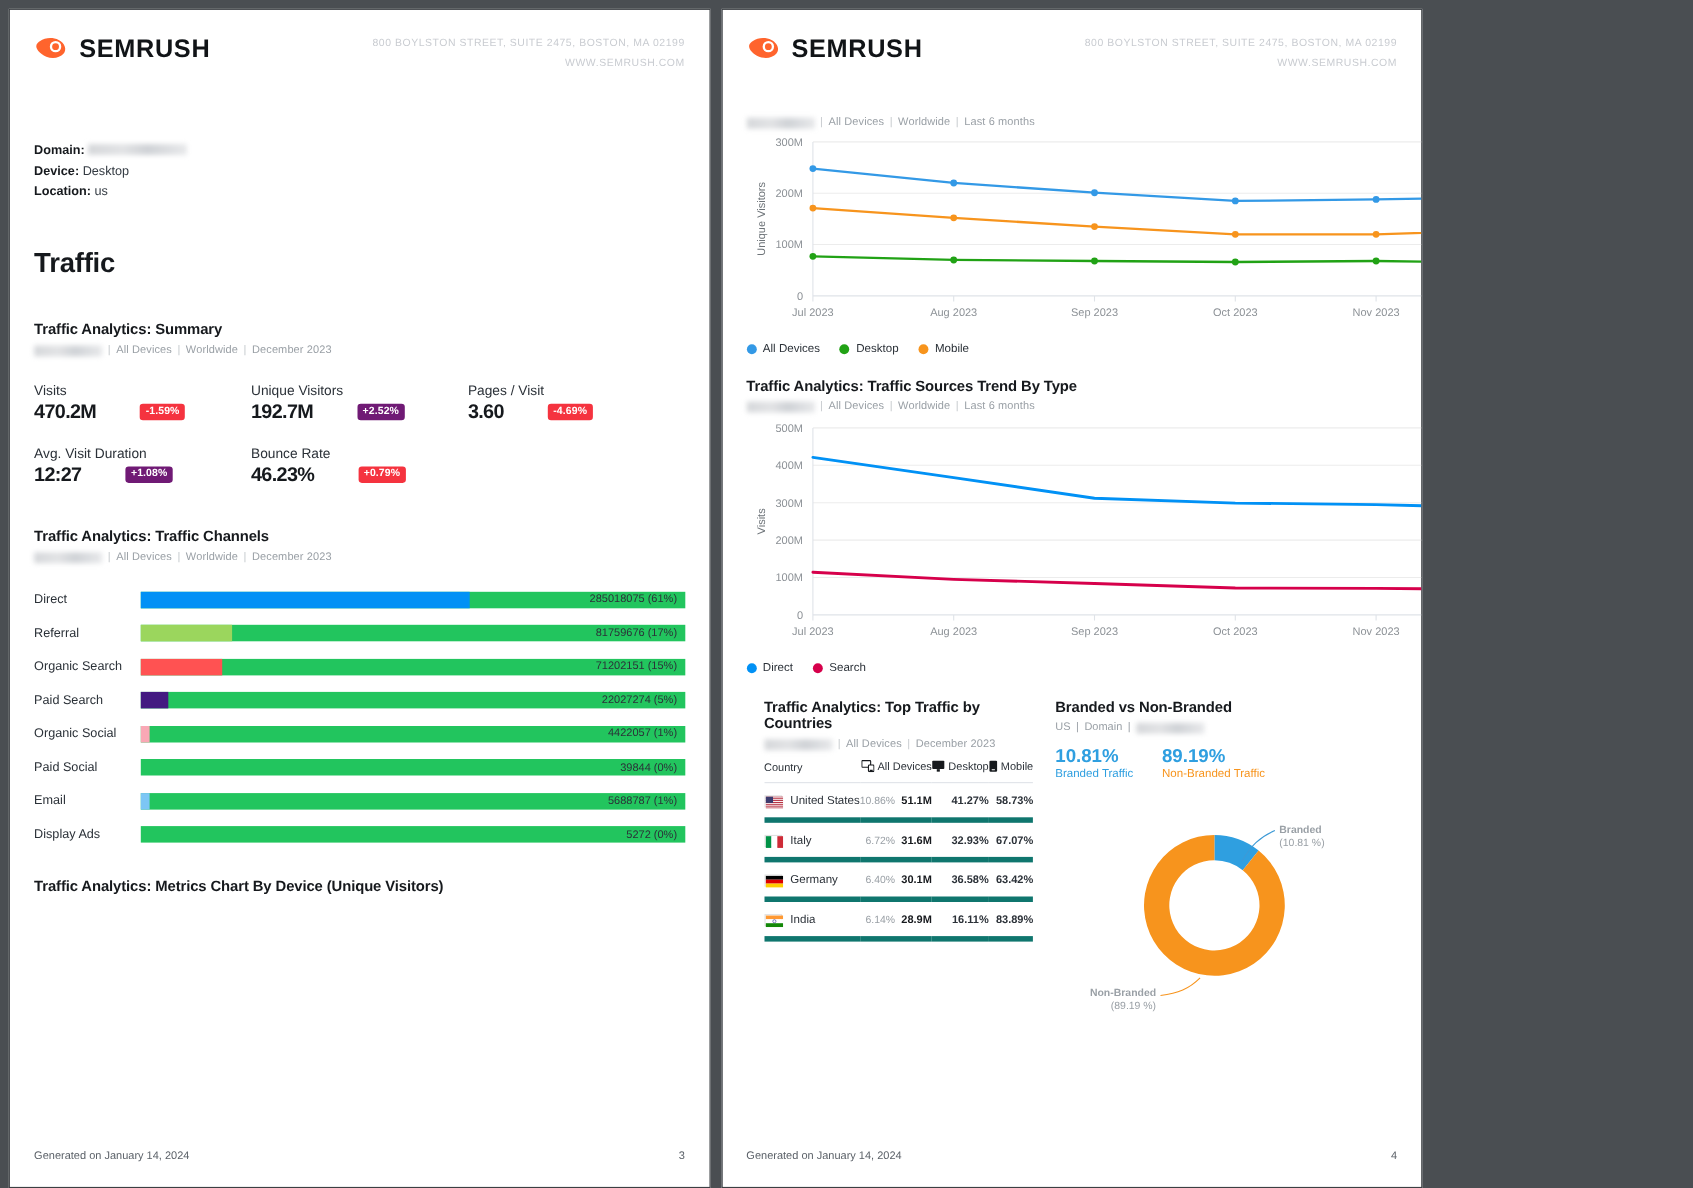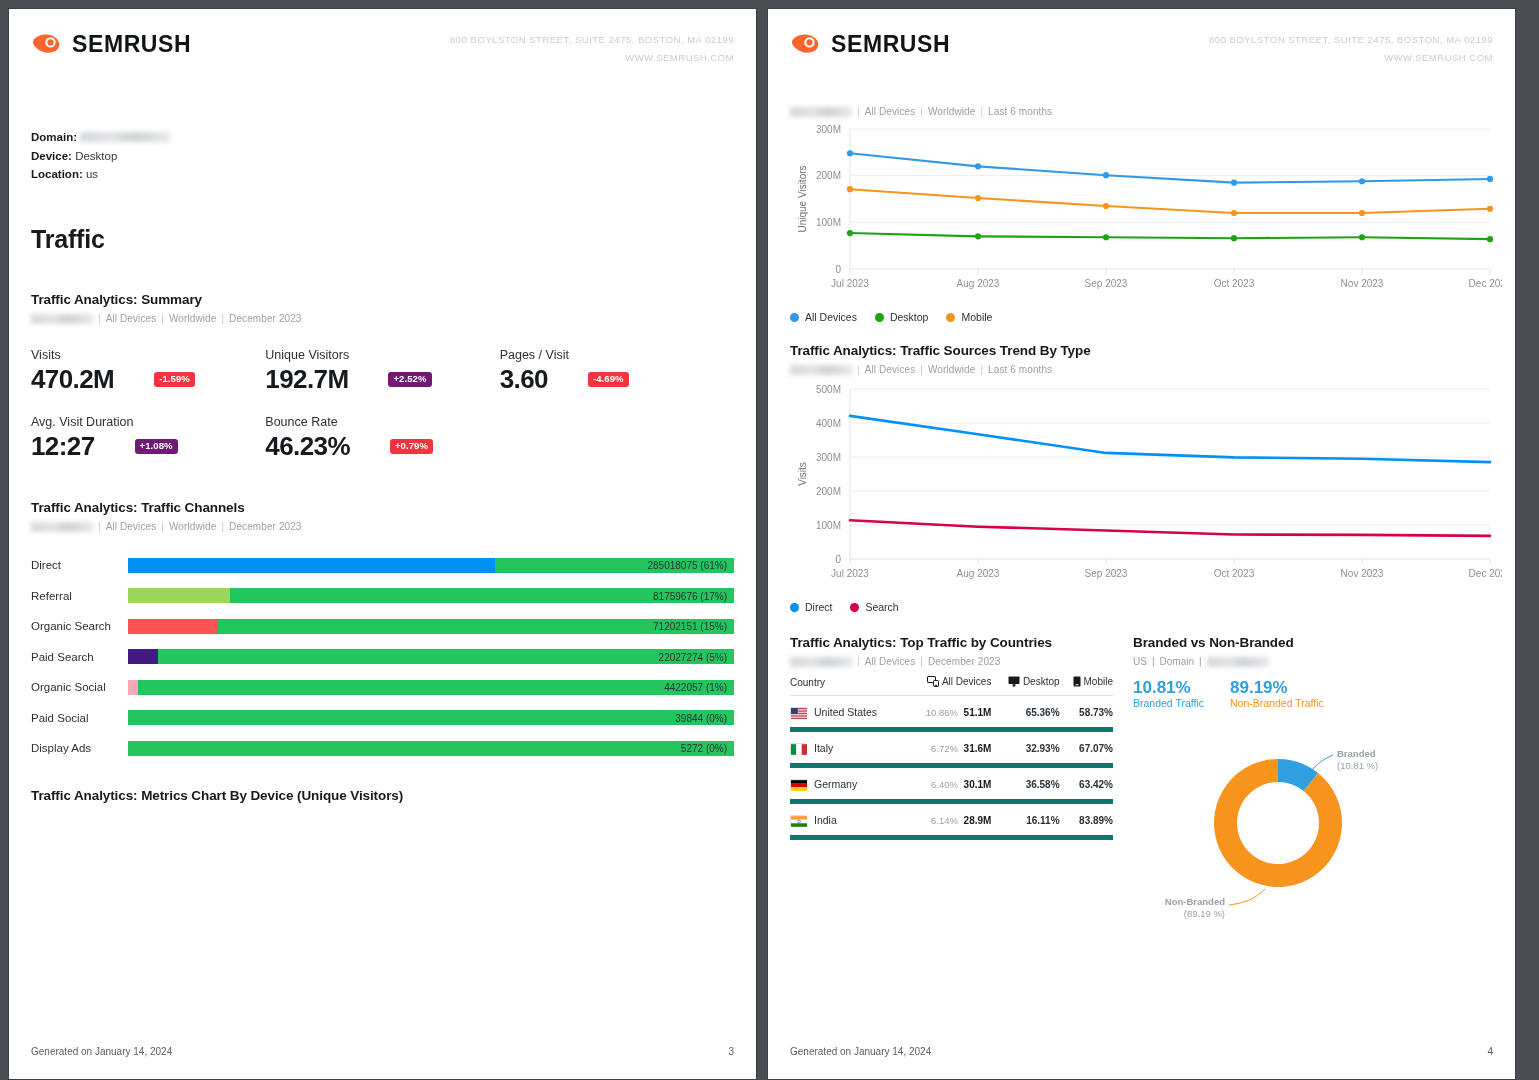--- a/index.html
+++ b/index.html
@@ -4,21 +4,21 @@
 <style>
   * { box-sizing: border-box; margin: 0; padding: 0; }
   html, body {
     width: 1539px; height: 1080px;
     background: #4a4e52;
     font-family: "Liberation Sans", sans-serif;
     overflow: hidden;
   }
   .viewport {
     position: relative;
-    width: 1516px; height: 1080px;
+    width: 1293px; height: 1080px;
     display: flex;
     gap: 10px;
     padding: 8px 0 0 0;
   }
   .page {
     position: relative;
     background: #ffffff;
     width: 759px;
     height: 1072px;
     border: 1px solid #3b3f43;
@@ -59,21 +59,21 @@
     margin-top: 6px; font-size: 10px; color: #9aa0a6; letter-spacing: 0.1px;
     display: flex; align-items: center; gap: 5px; white-space: nowrap;
   }
   .widget-sub .sep { color: #c6cace; }
 
   
   .metrics-row { display: flex; margin-top: 24px; }
   .metric { width: 246px; }
   .metric-label { font-size: 12.5px; color: #2b3138; }
   .metric-val-line { display: flex; align-items: center; gap: 8px; margin-top: 2px; }
-  .metric-value { font-size: 26px; font-weight: bold; color: #16191d; letter-spacing: -0.6px; }
+  .metric-value { font-size: 18px; font-weight: bold; color: #16191d; letter-spacing: -0.6px; }
   .delta {
     font-size: 9.5px; font-weight: bold; color: #fff; border-radius: 3px;
     padding: 2px 5px 3px 5px; line-height: 1; letter-spacing: 0.1px; margin-left: 32px;
   }
   .delta.up { background: #701a75; }
   .delta.down { background: #f5333f; }
 
   
   .channels { margin-top: 18px; }
   .ch-row { display: flex; align-items: center; height: 30.5px; }
@@ -88,21 +88,21 @@
   svg.chart { display: block; }
   .axis-lbl { font-size: 10px; fill: #8c9196; font-family: "Liberation Sans", sans-serif; }
   .axis-title { font-size: 10px; fill: #6d7378; font-family: "Liberation Sans", sans-serif; }
   .gridline { stroke: #ececec; stroke-width: 1; }
   .axisline { stroke: #dfe3e8; stroke-width: 1; }
   .legend { display: flex; gap: 18px; align-items: center; margin-top: 4px; }
   .legend-item { display: flex; align-items: center; gap: 6px; font-size: 10.5px; color: #2b3138; }
   .dot { width: 9px; height: 9px; border-radius: 50%; flex: none; }
 
   
-  .two-col { display: flex; gap: 20px; margin-top: 22px; }
+  .two-col { display: flex; gap: 20px; margin-top: 22px; margin-left: 16px; }
   .col-left { width: 350px; }
   .col-right { flex: 1; }
   table.countries { width: 100%; border-collapse: collapse; margin-top: 9px; }
   table.countries th {
     font-size: 10px; font-weight: normal; color: #2b3138; text-align: right;
     padding: 0 0 6px 0; border-bottom: 1px solid #dfe3e8; white-space: nowrap;
   }
   table.countries th.left { text-align: left; }
   table.countries td {
     font-size: 10px; color: #2b3138; padding: 10px 0 9px 0;
@@ -271,20 +271,27 @@
             <div class="ch-track">
               <div class="ch-fill" style="background: rgb(249, 168, 181); width: 1.6%;"></div>
               <div class="ch-val">4422057 (1%)</div>
             </div>
           </div>
           <div class="ch-row">
             <div class="ch-name">Paid Social</div>
             <div class="ch-track">
               <div class="ch-fill" style="background: rgb(179, 157, 219); width: 0%;"></div>
               <div class="ch-val">39844 (0%)</div>
+            </div>
+          </div>
+          <div class="ch-row">
+            <div class="ch-name">Email</div>
+            <div class="ch-track">
+              <div class="ch-fill" style="background: rgb(124, 198, 245); width: 1.6%;"></div>
+              <div class="ch-val">5688787 (1%)</div>
             </div>
           </div>
           <div class="ch-row">
             <div class="ch-name">Display Ads</div>
             <div class="ch-track">
               <div class="ch-fill" style="background: rgb(255, 202, 40); width: 0%;"></div>
               <div class="ch-val">5272 (0%)</div>
             </div>
           </div>
         </div>
@@ -501,21 +508,21 @@
                           <rect y="8" width="19" height="1"></rect>
                           <rect y="10" width="19" height="1"></rect>
                           <rect y="12" width="19" height="1"></rect>
                         </g>
                         <rect width="8" height="7" fill="#3c3b6e"></rect>
                       </svg></span>
                     <span>United States</span>
                   </span>
                 </td>
                 <td><span class="pct-muted">10.86%</span>&nbsp;&nbsp;<span class="num-strong">51.1M</span></td>
-                <td class="green-b">65.36%</td>
+                <td class="green-b">41.27%</td>
                 <td class="orange-b">58.73%</td>
               </tr>
               <tr>
                 <td class="cname" colspan="2">
                   <span class="country-cell">
                     <span class="flag"><svg viewBox="0 0 18 12" width="16" height="11">
                         <rect width="6" height="12" fill="#009246"></rect>
                         <rect x="6" width="6" height="12" fill="#fff"></rect>
                         <rect x="12" width="6" height="12" fill="#ce2b37"></rect>
                       </svg></span>

